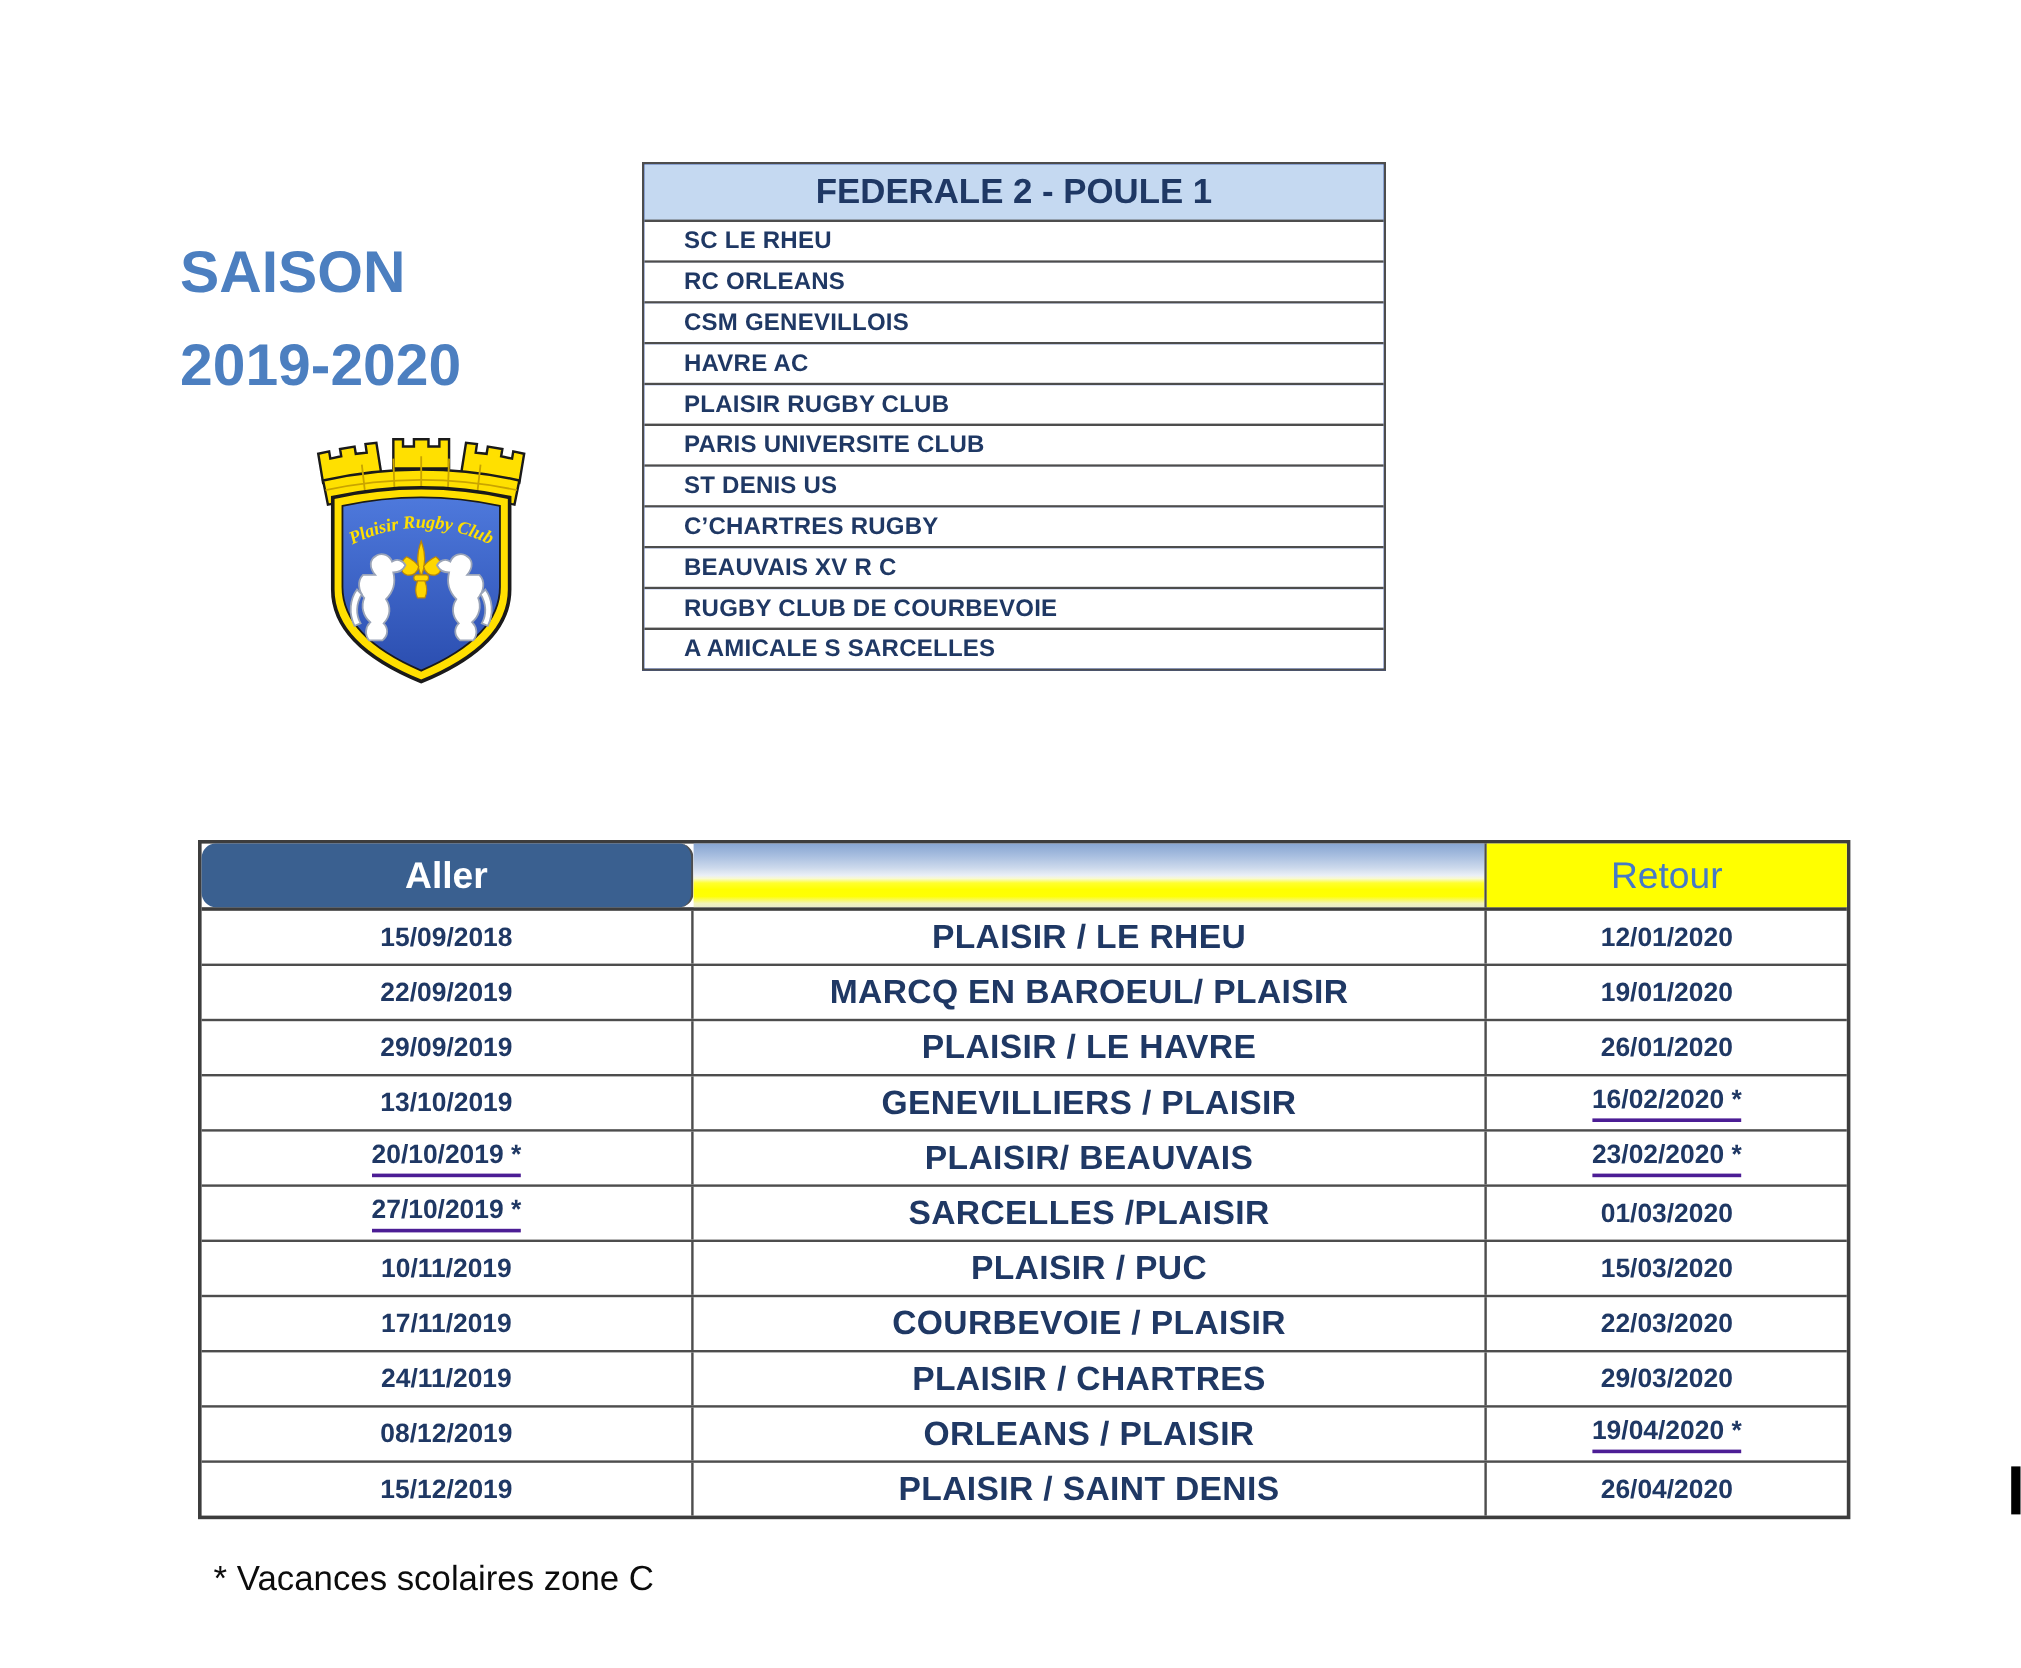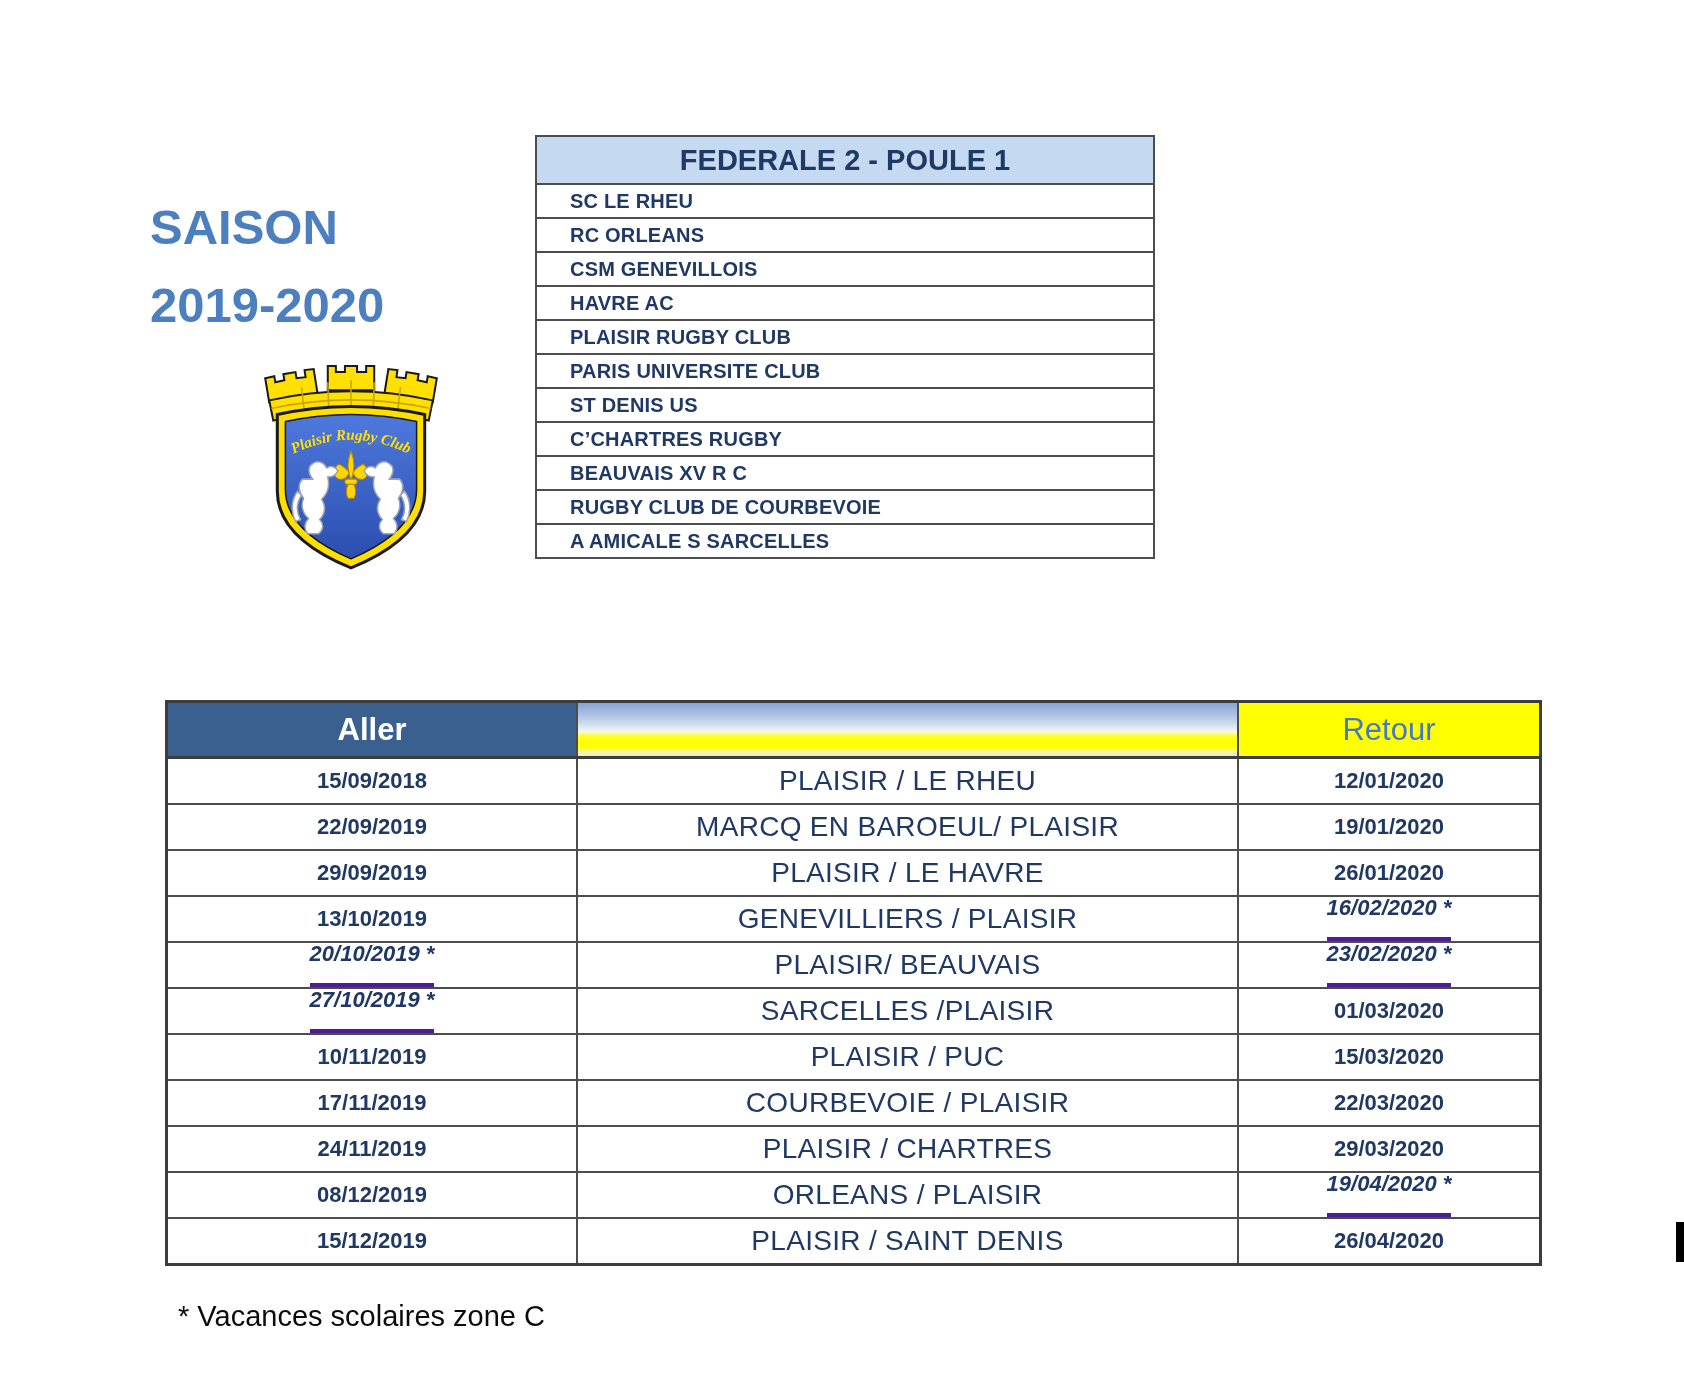--- a/index.html
+++ b/index.html
@@ -43,34 +43,34 @@
   }
   .sch-header{height:53px;border-bottom:3px solid #3d3d3d;}
   .sch-row{height:44px;border-bottom:2px solid #4d4d4d;}
   .sch-row:last-child{border-bottom:none;}
   .cell{
     display:flex;align-items:center;justify-content:center;
     border-right:2px solid #4d4d4d;box-sizing:border-box;overflow:hidden;
   }
   .cell:last-child{border-right:none;}
   .aller-h{
-    background:#3A6090;color:#ffffff;font-weight:bold;font-size:31px;
+    background:#3A6090;color:#ffffff;font-weight:bold;font-size:31px;border-radius:12px;
   }
   .grad-h{
     background:linear-gradient(180deg,
       #87A5D2 0%, #A9BFE0 20%, #CCD9EC 38%, #EAEFF7 50%,
       #F9FAD0 55%, #FFFF2E 62%, #FFFF00 72%, #FFFF04 83%,
       #F2F3B9 94%, #E9ECC8 100%);
   }
   .retour-h{
     background:#FFFF00;color:#4579C8;font-weight:normal;font-size:31px;
   }
   .date-cell span{color:#1F3864;font-weight:bold;font-size:22px;}
-  .match-cell span{color:#1F3864;font-weight:normal;font-size:28px;letter-spacing:0.3px;}
-  .u{border-bottom:7px solid #4c1d95;padding-bottom:16px;font-style:italic;}
+  .match-cell span{color:#1F3864;font-weight:bold;font-size:28px;letter-spacing:0.3px;}
+  .u{border-bottom:3px solid #4c1d95;padding-bottom:3px;}
   
   .footnote{
     position:absolute;left:178px;top:1300px;
     color:#0c0c0c;font-size:29px;font-weight:400;
   }
   
   .black-mark{position:absolute;left:1676px;top:1222px;width:8px;height:40px;background:#000;}
 </style>
 </head>
 <body>

